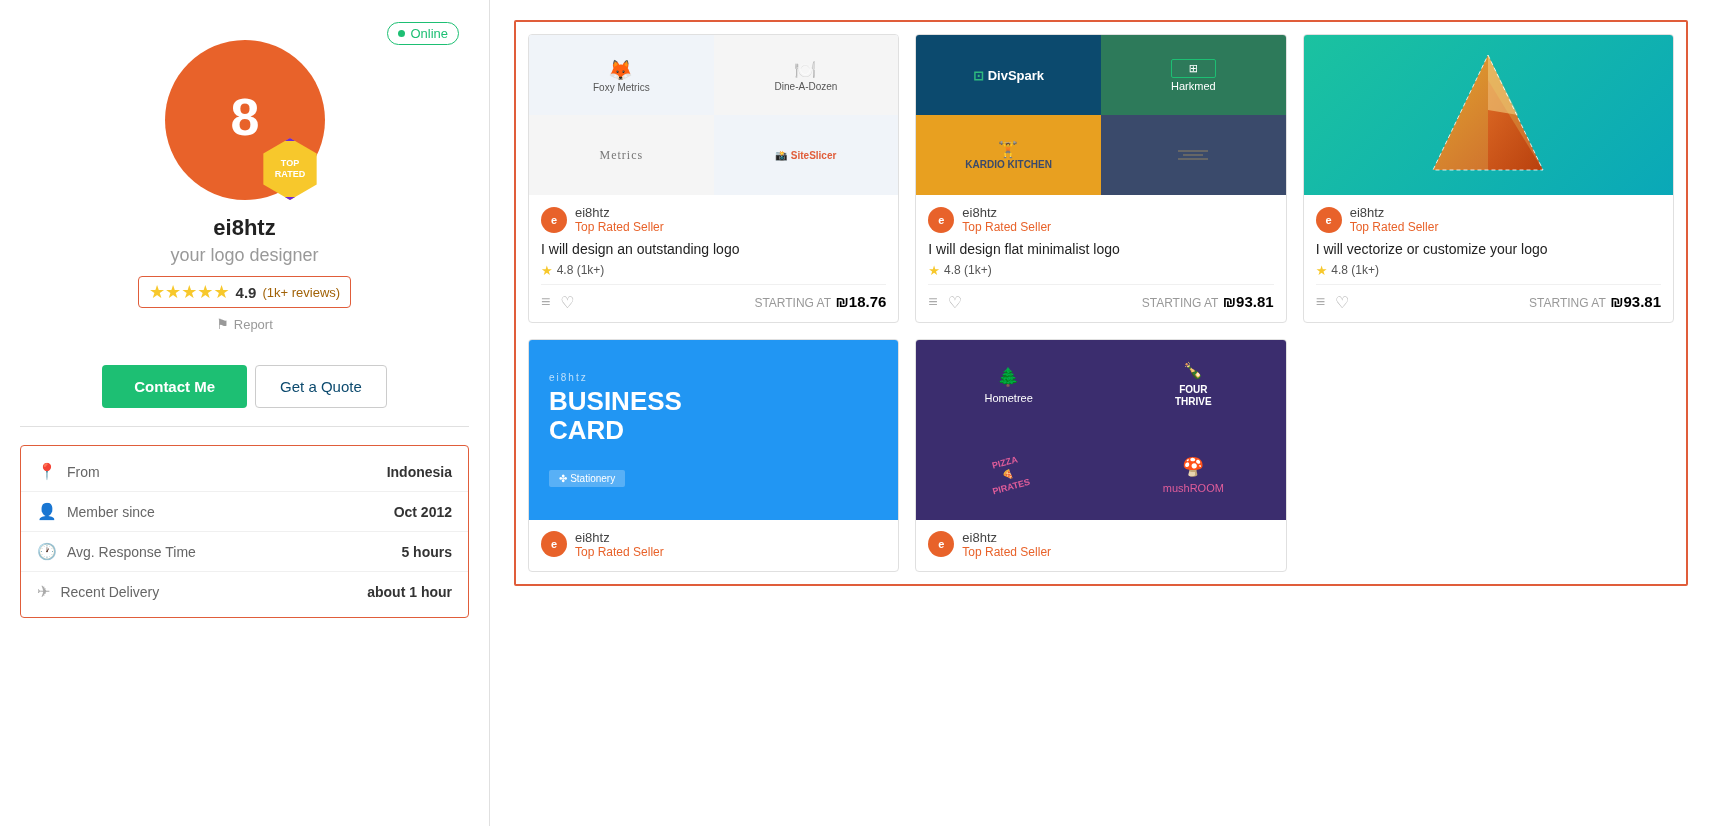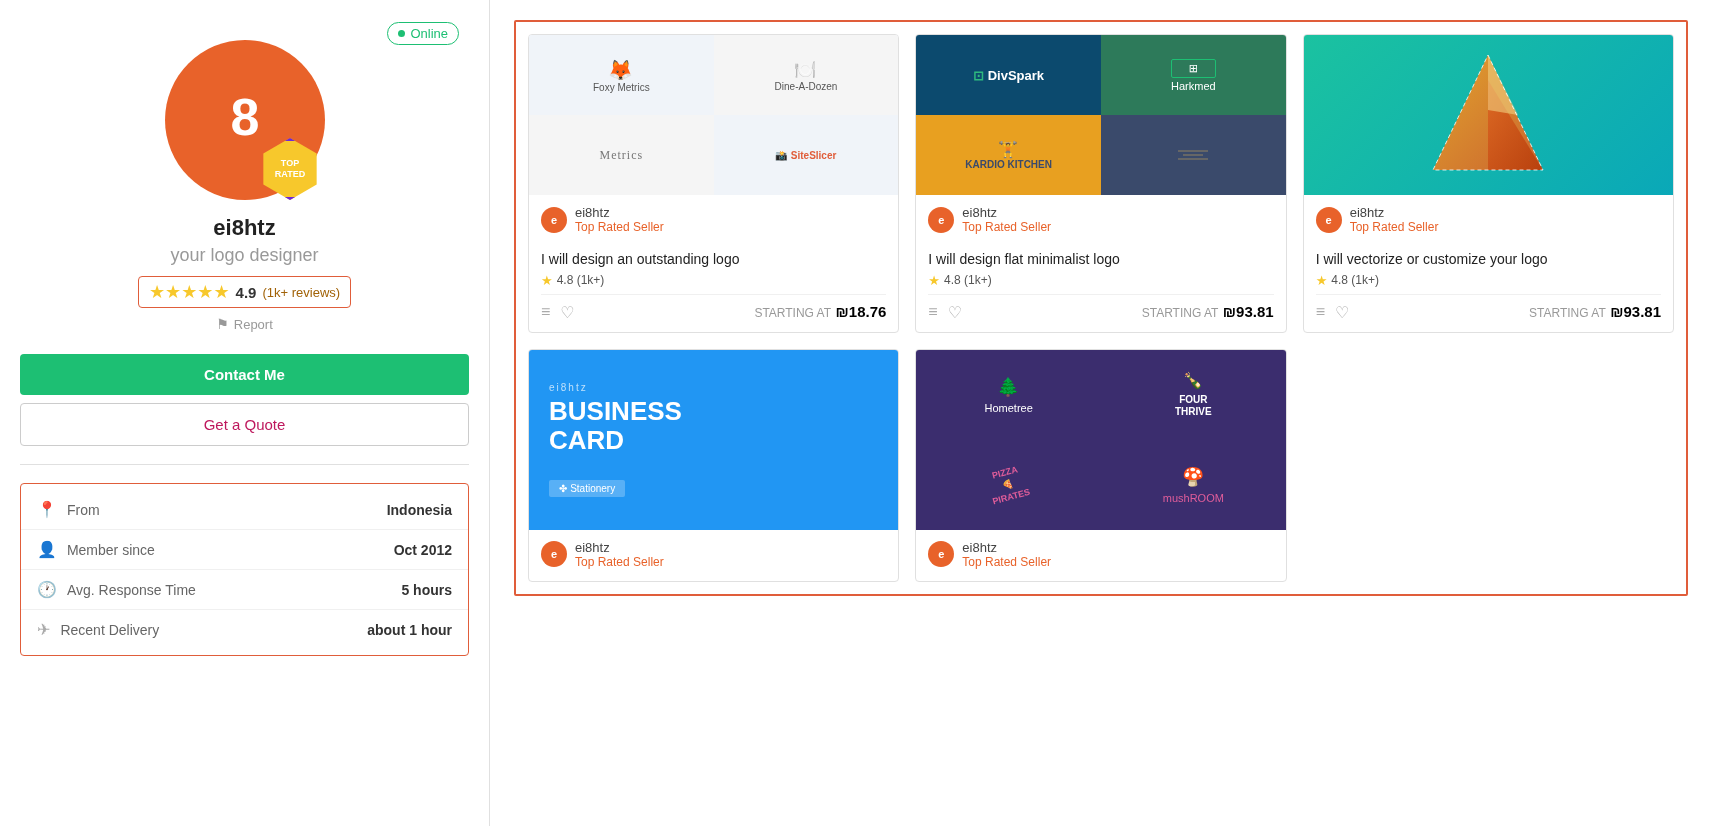--- a/index.html
+++ b/index.html
@@ -84,29 +84,29 @@
     }
     .stars { color: #f7c82c; font-size: 18px; }
     .rating-val { font-weight: bold; color: #333; font-size: 15px; }
     .rating-count { color: #a16207; font-size: 13px; }
     .report-row {
       display: flex; align-items: center; justify-content: center;
       gap: 5px; margin-top: 8px; color: #999; font-size: 13px;
     }
     .flag-icon { font-size: 14px; }
     .button-row {
-      display: flex; gap: 8px; margin-top: 22px; justify-content: center; flex-direction: column;
+      display: flex; gap: 8px; margin-top: 33px; justify-content: center;
     }
     .btn-contact {
       background: #1dbf73; color: #fff; border: none;
       border-radius: 4px; padding: 12px 32px; font-size: 15px;
       font-weight: bold; cursor: pointer;
     }
     .btn-quote {
-      background: #fff; color: #be185d; border: 1.5px solid #ccc;
+      background: #fff; color: #0c4a6e; border: 1.5px solid #ccc;
       border-radius: 4px; padding: 12px 24px; font-size: 15px;
       cursor: pointer;
     }
     .divider { border: none; border-top: 1px solid #e0e0e0; margin: 18px 0; }
     .info-table {
       border: 1.5px solid #e05d3a;
       border-radius: 4px;
       padding: 6px 0;
     }
     .info-row {
@@ -185,21 +185,21 @@
 
     .gig-info { padding: 10px 12px 10px; }
     .seller-row { display: flex; align-items: center; gap: 8px; margin-bottom: 2px; }
     .seller-avatar {
       width: 26px; height: 26px; border-radius: 50%; background: #e8622a;
       display: flex; align-items: center; justify-content: center;
       color: #fff; font-size: 11px; font-weight: bold; flex-shrink: 0;
     }
     .seller-name { font-size: 13px; color: #444; font-weight: 500; }
     .seller-level { font-size: 12px; color: #e8622a; }
-    .gig-title { font-size: 14px; color: #222; margin: 16px 0 4px; font-weight: 400; line-height: 1.35; }
+    .gig-title { font-size: 14px; color: #222; margin: 6px 0 4px; font-weight: 400; line-height: 1.35; }
     .gig-stars { color: #f7c82c; font-size: 13px; }
     .gig-rating-row { display: flex; align-items: center; gap: 4px; margin: 4px 0; }
     .gig-rating-val { font-size: 12px; color: #555; }
     .gig-footer {
       display: flex; align-items: center; justify-content: space-between;
       border-top: 1px solid #f0f0f0; padding-top: 8px; margin-top: 6px;
     }
     .gig-footer-icons { display: flex; align-items: center; gap: 10px; color: #aaa; font-size: 16px; }
     .starting-at { color: #999; font-size: 12px; }
     .price-val { font-weight: bold; font-size: 15px; }

